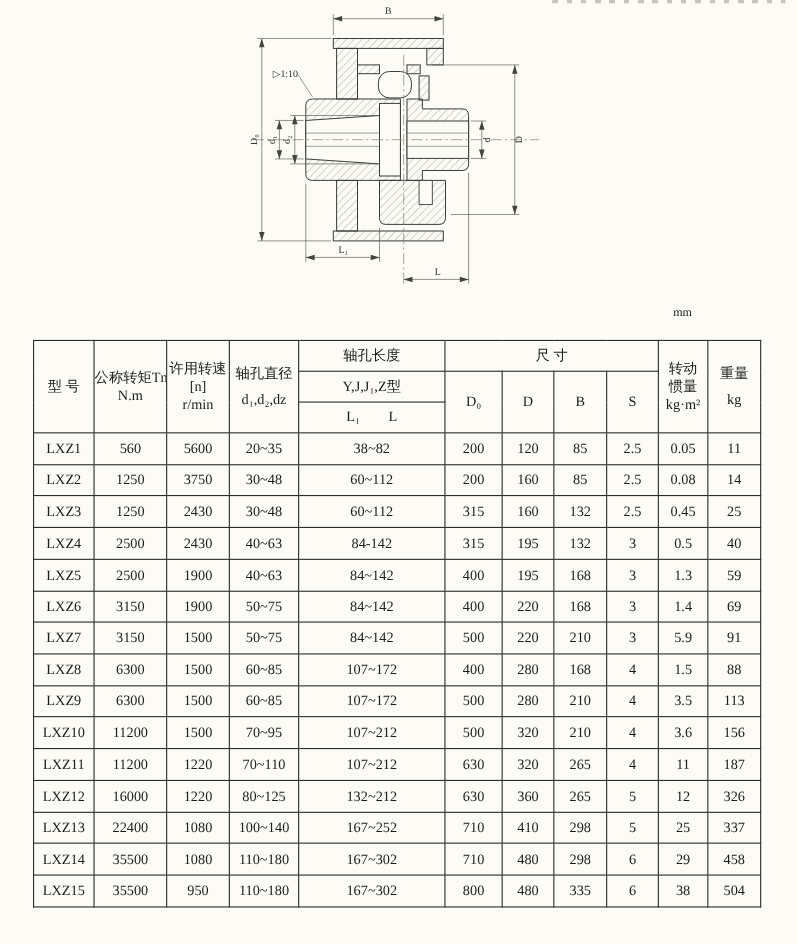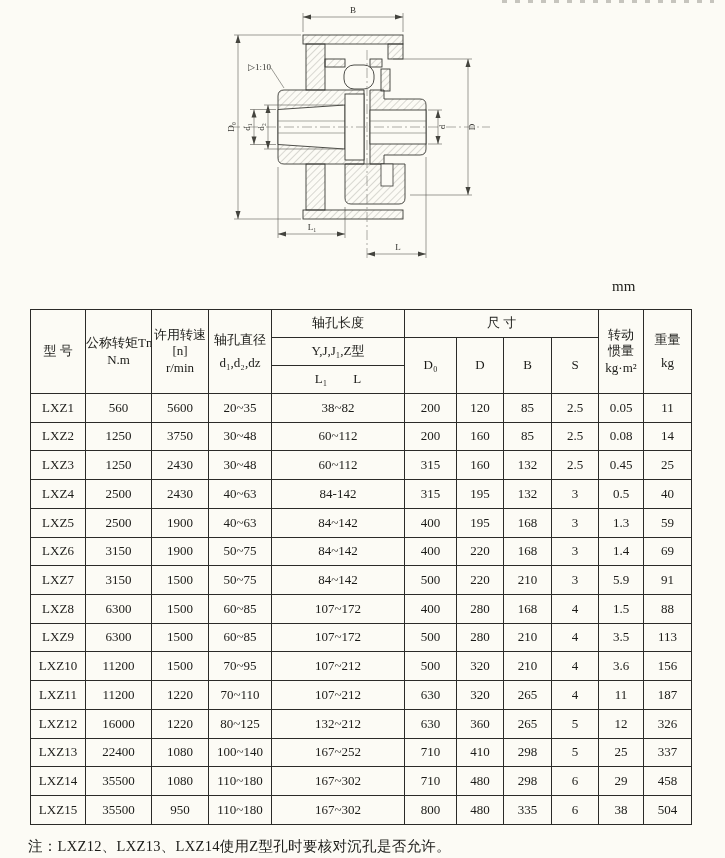--- a/index.html
+++ b/index.html
@@ -26,21 +26,21 @@
   .dimtext { font-family:"Liberation Serif", serif; font-size:9px; fill:#33332f; }
 
   
   .title {
     position:absolute; left:200px; top:276px;
     font-family:"Liberation Sans", sans-serif;
     font-weight:bold; font-size:15.5px; letter-spacing:.5px; color:#181816;
   }
   .unit {
     position:absolute; left:612px; top:278px;
-    font-size:15px; color:#22221e;
+    font-size:11px; color:#22221e;
   }
 
   
   table.params {
     position:absolute; left:30px; top:309px;
     width:661px; height:516px;
     border-collapse:collapse; table-layout:fixed;
     background:transparent;
   }
   .params th, .params td {
@@ -431,15 +431,14 @@
           <td>800</td>
           <td>480</td>
           <td>335</td>
           <td>6</td>
           <td>38</td>
           <td>504</td>
         </tr>
       </tbody>
   </table>
 
-  <div class="note">注：LXZ12、LXZ13、LXZ14使用Z型孔时要核对沉孔是否允许。</div>
 
 </div>
 
 </body></html>

